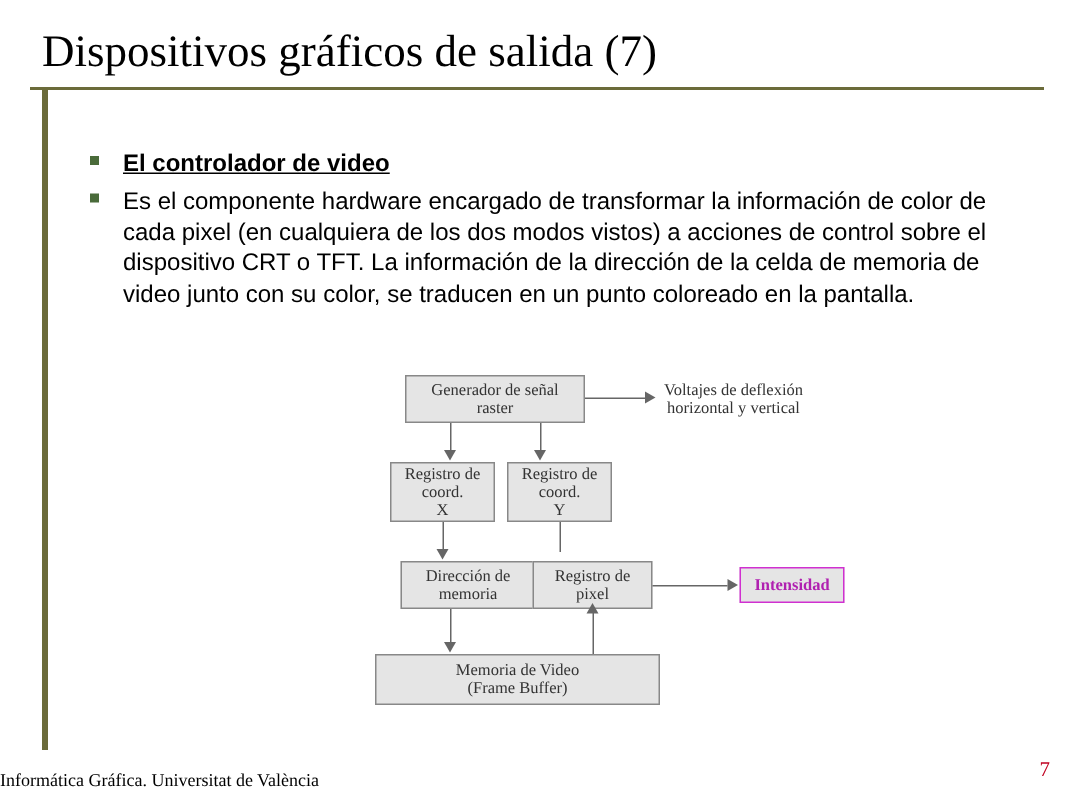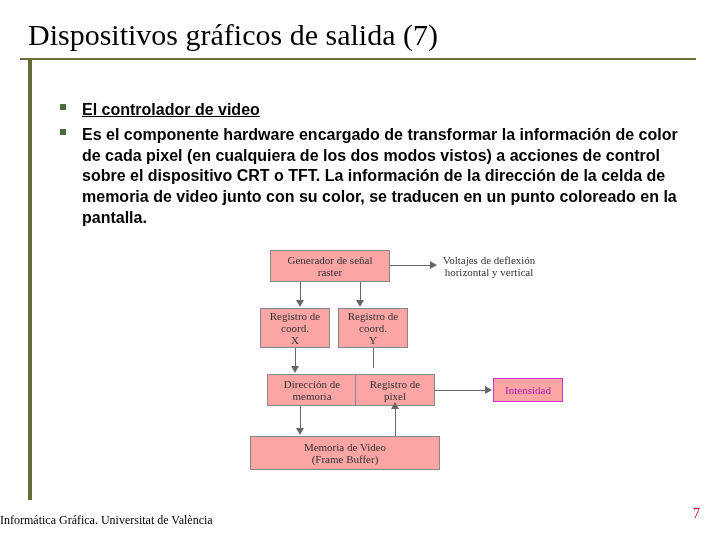--- a/index.html
+++ b/index.html
@@ -47,46 +47,46 @@
     margin-bottom: 4px;
   }
   .bullet {
     width: 6px;
     height: 6px;
     background: #4a6b3a;
     margin-top: 4px;
     margin-right: 16px;
     flex-shrink: 0;
   }
-  .bullet-text { flex: 1; font-weight: bold; }
+  .bullet-text { flex: 1; }
   .underline { text-decoration: underline; font-weight: bold; }
 
   .diagram {
     position: absolute;
     left: 140px;
     top: 250px;
     width: 470px;
     height: 240px;
     font-family: "Times New Roman", serif;
     font-size: 11px;
     color: #333;
   }
   .box {
     position: absolute;
     border: 1px solid #888;
-    background: #fca5a5;
+    background: #e5e5e5;
     text-align: center;
     display: flex;
     align-items: center;
     justify-content: center;
     flex-direction: column;
     line-height: 1.1;
     padding: 2px;
   }
-  .mbox { border-color: #d030d0; color: #b020b0; }
+  .mbox { border-color: #d030d0; color: #b020b0; font-weight: bold; }
   .arrow { position: absolute; background: #666; }
   .arrow-head-d {
     position: absolute;
     width: 0; height: 0;
     border-left: 4px solid transparent;
     border-right: 4px solid transparent;
     border-top: 7px solid #666;
   }
   .arrow-head-r {
     position: absolute;

